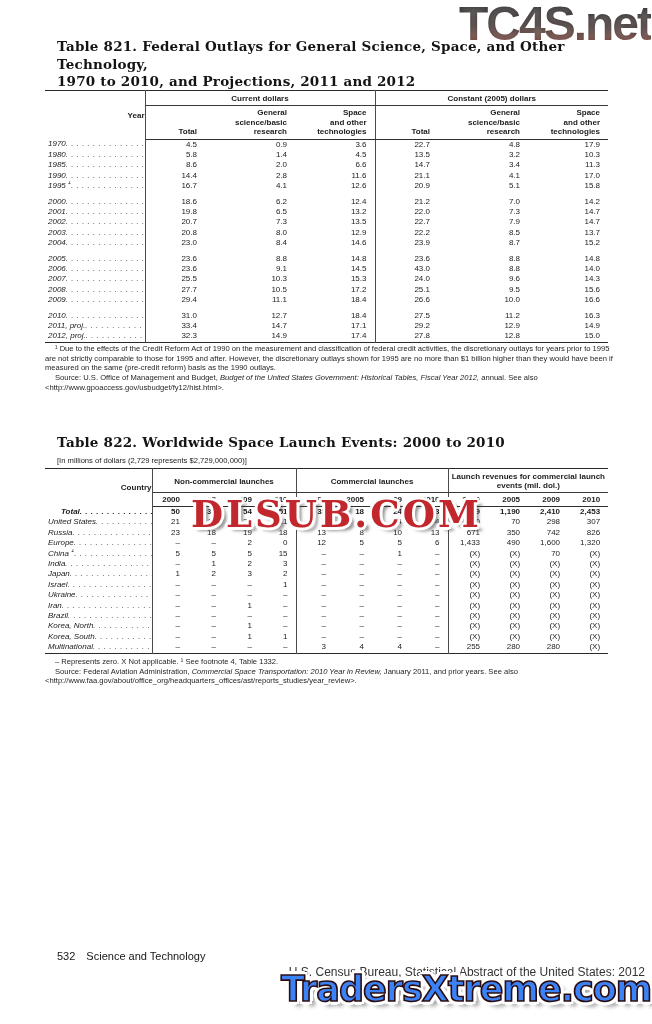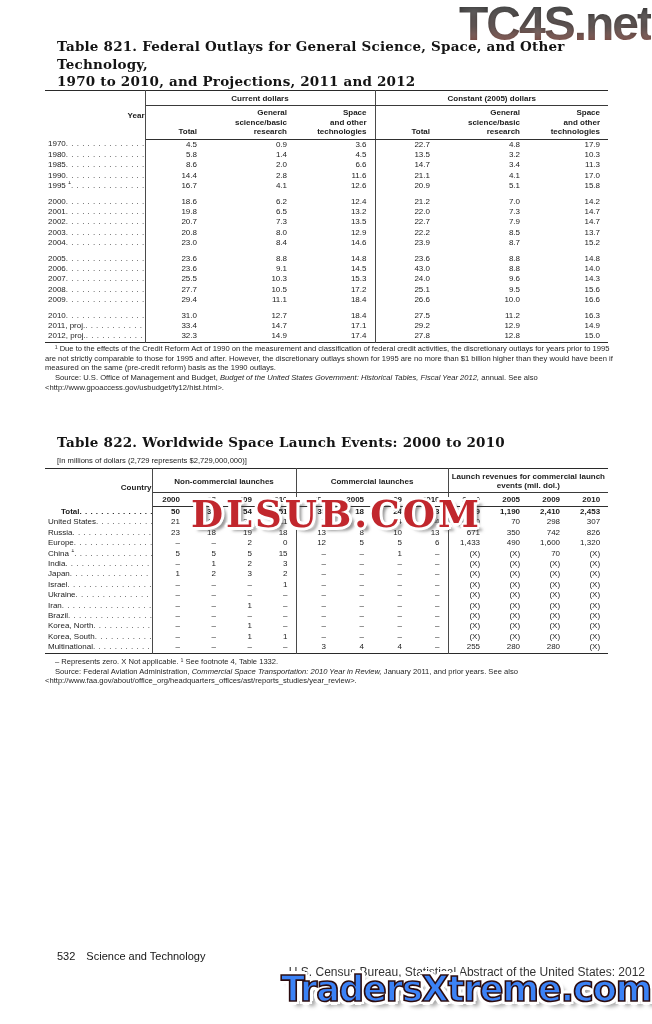--- a/index.html
+++ b/index.html
@@ -43,21 +43,21 @@
     text-align:right; vertical-align:bottom;
     padding:2px 8px 2px 0; white-space:pre-line; line-height:9.5px;
   }
   .yr-th { text-align:right; padding:2px 8px 2px 0; vertical-align:bottom; }
   .dtab thead tr:last-child th { border-bottom:1.2px solid #2f2f2f; }
   .vr { border-right:1px solid #4a4a4a; }
   .dtab td { vertical-align:middle; }
   .dtab tbody tr { height:10.4px; }
   .dtab tbody tr.spacer { height:5px; }
   .num { text-align:right; padding-right:8px; white-space:nowrap; line-height:10.4px; }
-  .lbl { padding-left:3px; }
+  .lbl { padding-left:3px;font-style:italic; }
   .lblwrap { display:flex; overflow:hidden; white-space:nowrap; line-height:10.4px; }
   .lbl-text { flex:0 0 auto; }
   .leader { flex:1 1 auto; overflow:hidden; letter-spacing:.5px; }
   tr.bold { font-weight:bold; }
   tr.bold .lbl-text { padding-left:13px; }
   sup { font-size:5.5px; vertical-align:super; line-height:0; }
 
   
   .notes {
     position:absolute; left:45px; width:568px;

